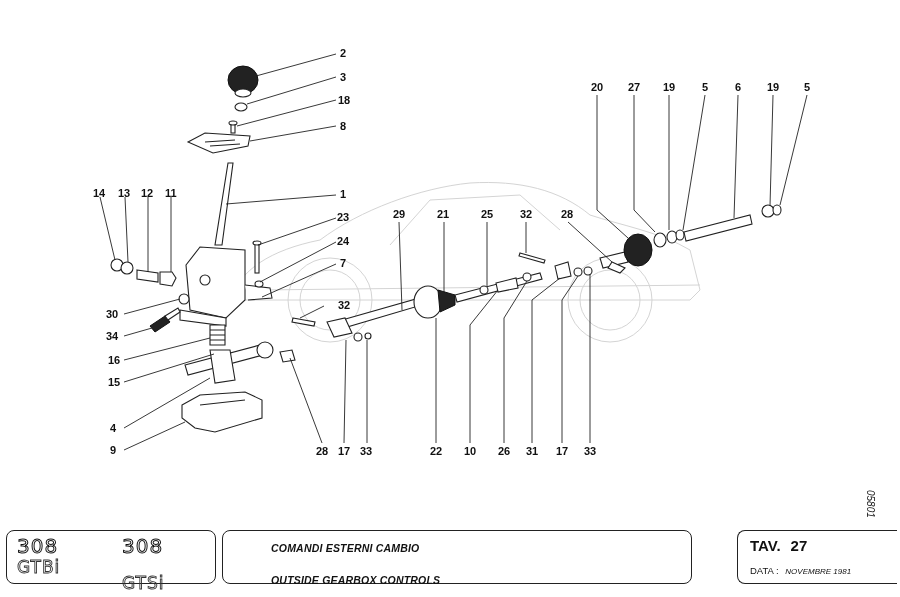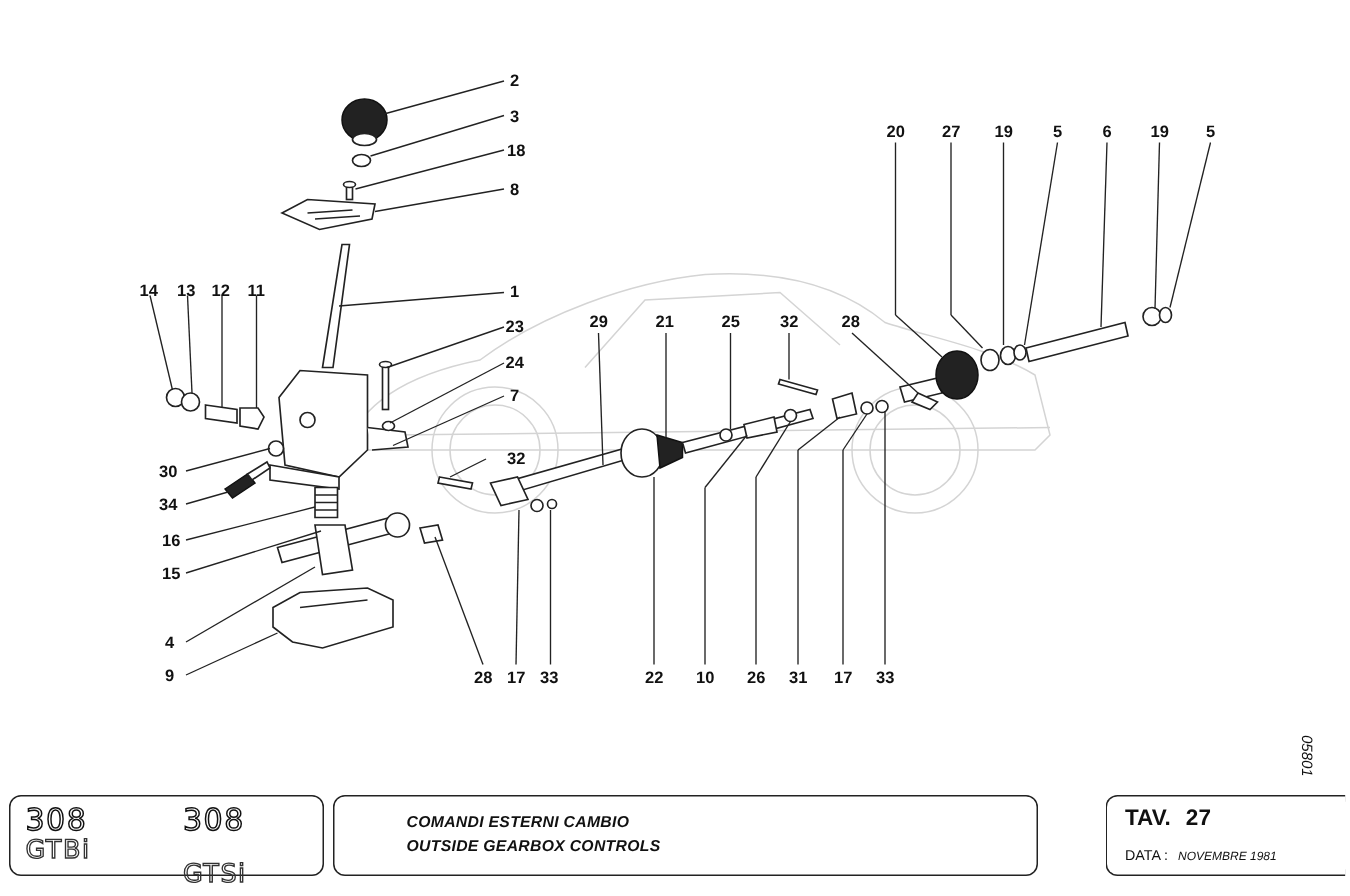--- a/index.html
+++ b/index.html
@@ -225,21 +225,21 @@
 
 <div id="tb-logo" class="title-block">
   <div class="logo-row logo-num" style="left:10px;top:3px;">308</div>
   <div class="logo-row logo-model" style="left:10px;top:26px;">GTBi</div>
   <div class="logo-row logo-num" style="left:115px;top:3px;">308</div>
   <div class="logo-row logo-model" style="left:115px;top:26px;margin-top:16px;">GTSi</div>
 </div>
 
 <div id="tb-title" class="title-block">
   <div class="title-line" style="top:11px;">COMANDI ESTERNI CAMBIO</div>
-  <div class="title-line" style="top:27px;">OUTSIDE GEARBOX CONTROLS</div>
+  <div class="title-line" style="top:43px;">OUTSIDE GEARBOX CONTROLS</div>
 </div>
 
 <div id="tb-info" class="title-block">
   <div class="tav">
     <span>TAV.</span><span class="num">27</span>
   </div>
   <div class="data-line">
     <span>DATA</span>
     <span>:</span>
     <span class="data-val">NOVEMBRE 1981</span>

